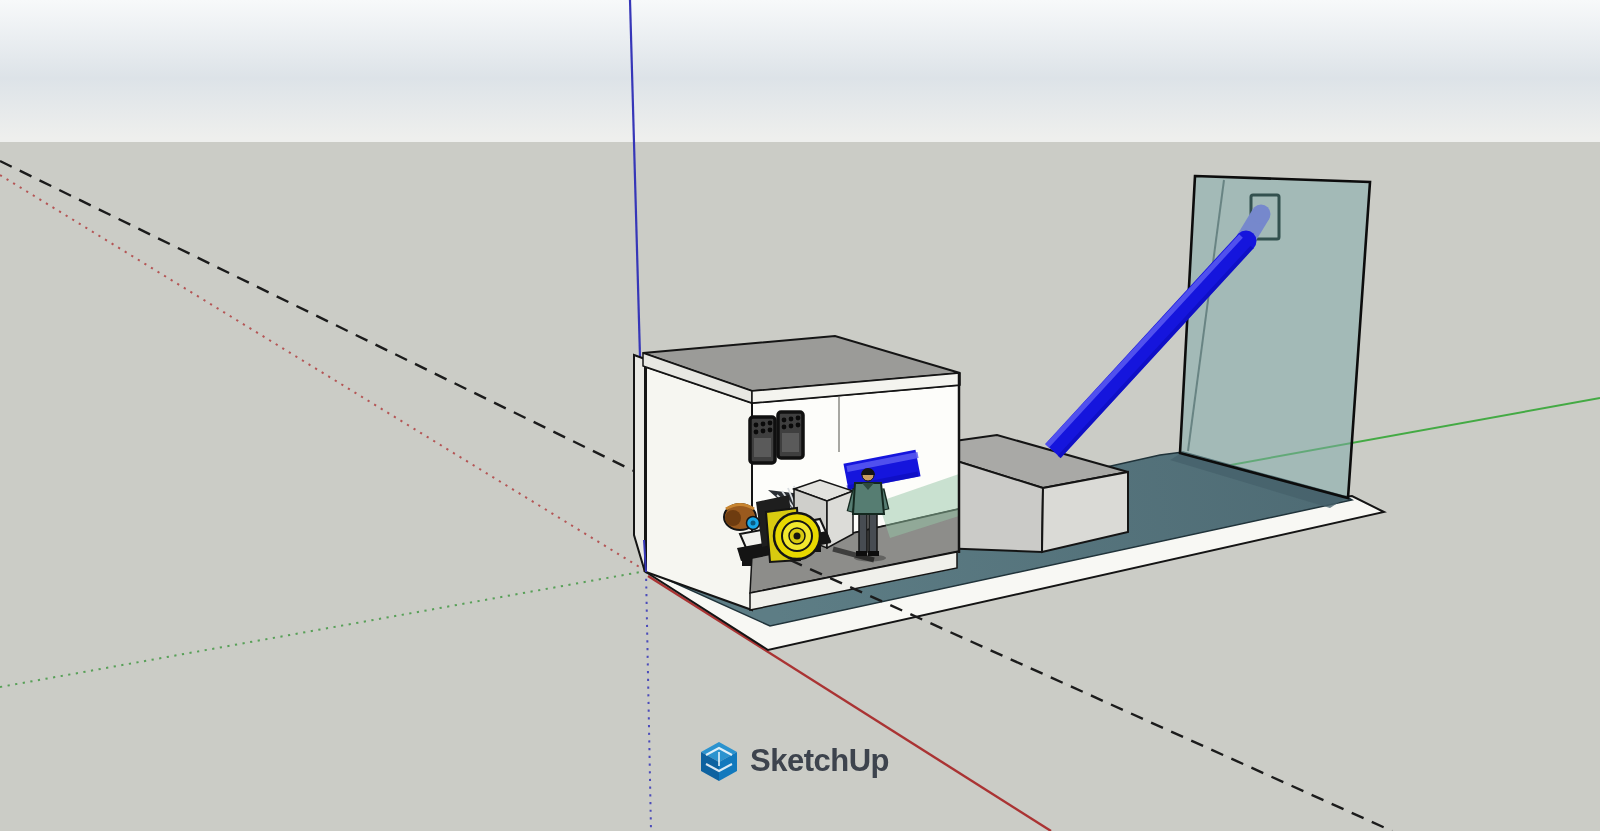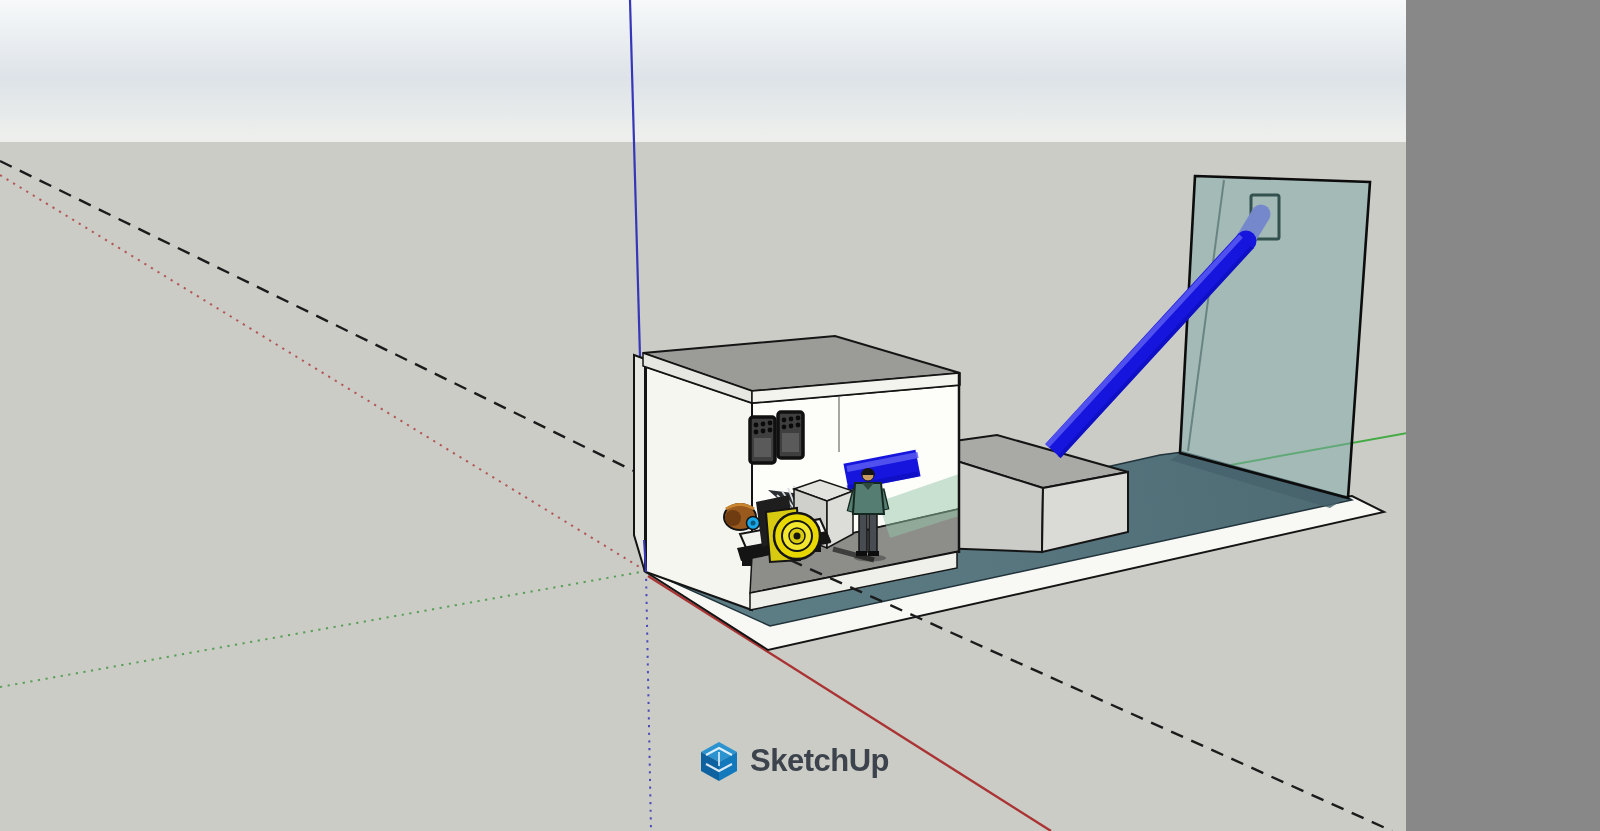--- a/index.html
+++ b/index.html
@@ -1,17 +1,17 @@
 <!DOCTYPE html>
 <html style="--sky-top: #f7f9fa; --sky-mid: #dde3e8; --sky-low: #eeefed; --ground: #cbccc6; --guide-dash: #1b1b1b; --axis-red: #aa3333; --axis-red-dotted: #b45555; --axis-green: #44aa44; --axis-green-dotted: #58a058; --axis-blue: #3636b8; --wall: #f6f6f1; --back-wall: #fdfdfa; --roof: #9b9b98; --fascia: #f4f4ef; --fascia-shade: #e7e7e2; --floor: #8d8d8a; --deck-teal: #5d7d85; --deck-teal-far: #4e6b74; --deck-shadow: #46616b; --platform-white: #f8f8f4; --glass: #7fa8a8; --glass-edge: #4a6868; --pipe-blue: #1515dd; --pipe-highlight: #5b5bf2; --pipe-shade: #0c0cb8; --pipe-muted: #7688cc; --block-top: #a9a9a6; --block-left: #cbcbc8; --block-right: #dadad6; --pump-yellow: #e8d800; --pump-yellow-deep: #d8ca10; --pump-orange: #9a5a1e; --pump-accent-blue: #18a8e8; --panel-dark: #3f3f3f; --person-jacket: #567d72; --person-pants: #474c52; --person-skin: #c99d62; --logo-blue: #1279bd; --logo-blue-dark: #0e62a0; --logo-blue-light: #2b93cf; --logo-text: #3d434d;"><head>
 <meta charset="utf-8">
 <style>
   html,body{margin:0;padding:0;background:#888;}
   .stage{
-    position:relative;width:1406px;height:831px;overflow:hidden;
+    position:relative;width:1600px;height:831px;overflow:hidden;
     font-family:"Liberation Sans", sans-serif;
   }
   .stage svg{display:block;width:1600px;height:831px;}
   text.wm{
     font-family:"Liberation Sans", sans-serif;
     font-weight:bold;font-size:31px;letter-spacing:-0.5px;
     fill:var(--logo-text);
   }
 </style>
 </head>

